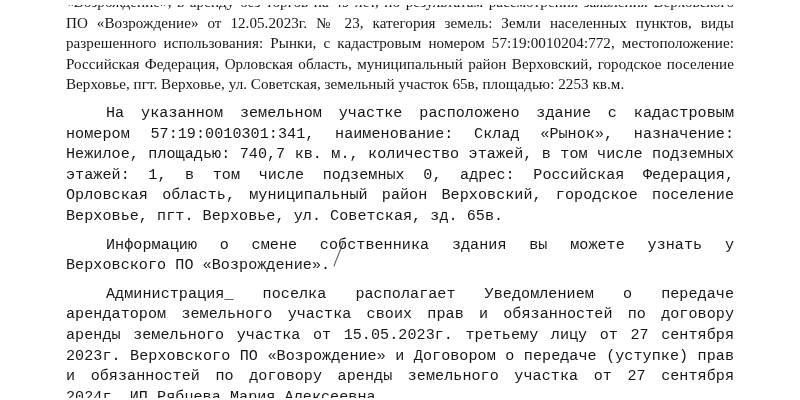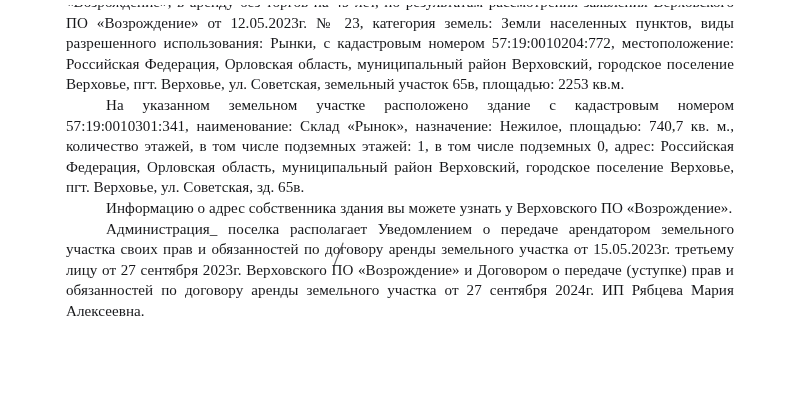--- a/index.html
+++ b/index.html
@@ -25,21 +25,22 @@
     line-height: 20.6px;
     text-align: justify;
     text-justify: inter-word;
     letter-spacing: 0.05px;
   }
   .para {
     margin: 0;
     text-indent: 0;
   }
   .para + .para {
-    margin-top: 0px;
+    margin-top: 8px;
+    font-family: Liberation Mono, monospace;
   }
   .indent {
     text-indent: 40px;
   }
   
   .clipped-top {
     margin-top: -8px;
   }
   .clip-mask {
     position: absolute;
@@ -69,21 +70,21 @@
   .pen-stroke svg { display: block; }
 </style>
 </head>
 <body>
 
 <div class="page">
 
   <div class="doc-body">
     <p class="para clipped-top">«Возрождение», в аренду без торгов на 49 лет, по результатам рассмотрения заявления Верховского ПО «Возрождение» от 12.05.2023г. № 23, категория земель: Земли населенных пунктов, виды разрешенного использования: Рынки, с кадастровым номером 57:19:0010204:772, местоположение: Российская Федерация, Орловская область, муниципальный район Верховский, городское поселение Верховье, пгт. Верховье, ул. Советская, земельный участок 65в, площадью: 2253 кв.м.</p>
     <p class="para indent">На указанном земельном участке расположено здание с кадастровым номером 57:19:0010301:341, наименование: Склад «Рынок», назначение: Нежилое, площадью: 740,7 кв. м., количество этажей, в том числе подземных этажей: 1, в том числе подземных 0, адрес: Российская Федерация, Орловская область, муниципальный район Верховский, городское поселение Верховье, пгт. Верховье, ул. Советская, зд. 65в.</p>
-    <p class="para indent">Информацию о адрес собственника здания вы можете узнать у Верховского ПО «Возрождение».</p>
+    <p class="para indent">Информацию о смене собственника здания вы можете узнать у Верховского ПО «Возрождение».</p>
     <p class="para indent">Администрация_ поселка располагает Уведомлением о  передаче арендатором земельного участка своих прав и обязанностей по договору аренды земельного участка от 15.05.2023г. третьему лицу от 27 сентября 2023г. Верховского ПО «Возрождение» и Договором о передаче (уступке) прав и обязанностей по договору аренды земельного участка от 27 сентября 2024г. ИП Рябцева Мария Алексеевна.</p>
   </div>
 
   <div class="clip-mask"></div>
 
   <div class="pen-stroke">
     <svg width="14" height="26" viewBox="0 0 14 26" xmlns="http://www.w3.org/2000/svg">
       <path d="M11 1 C9 7, 6 13, 2 24" stroke="#2b2b33" stroke-width="1.1" fill="none" stroke-linecap="round" opacity="0.75"></path>
     </svg>
   </div>

